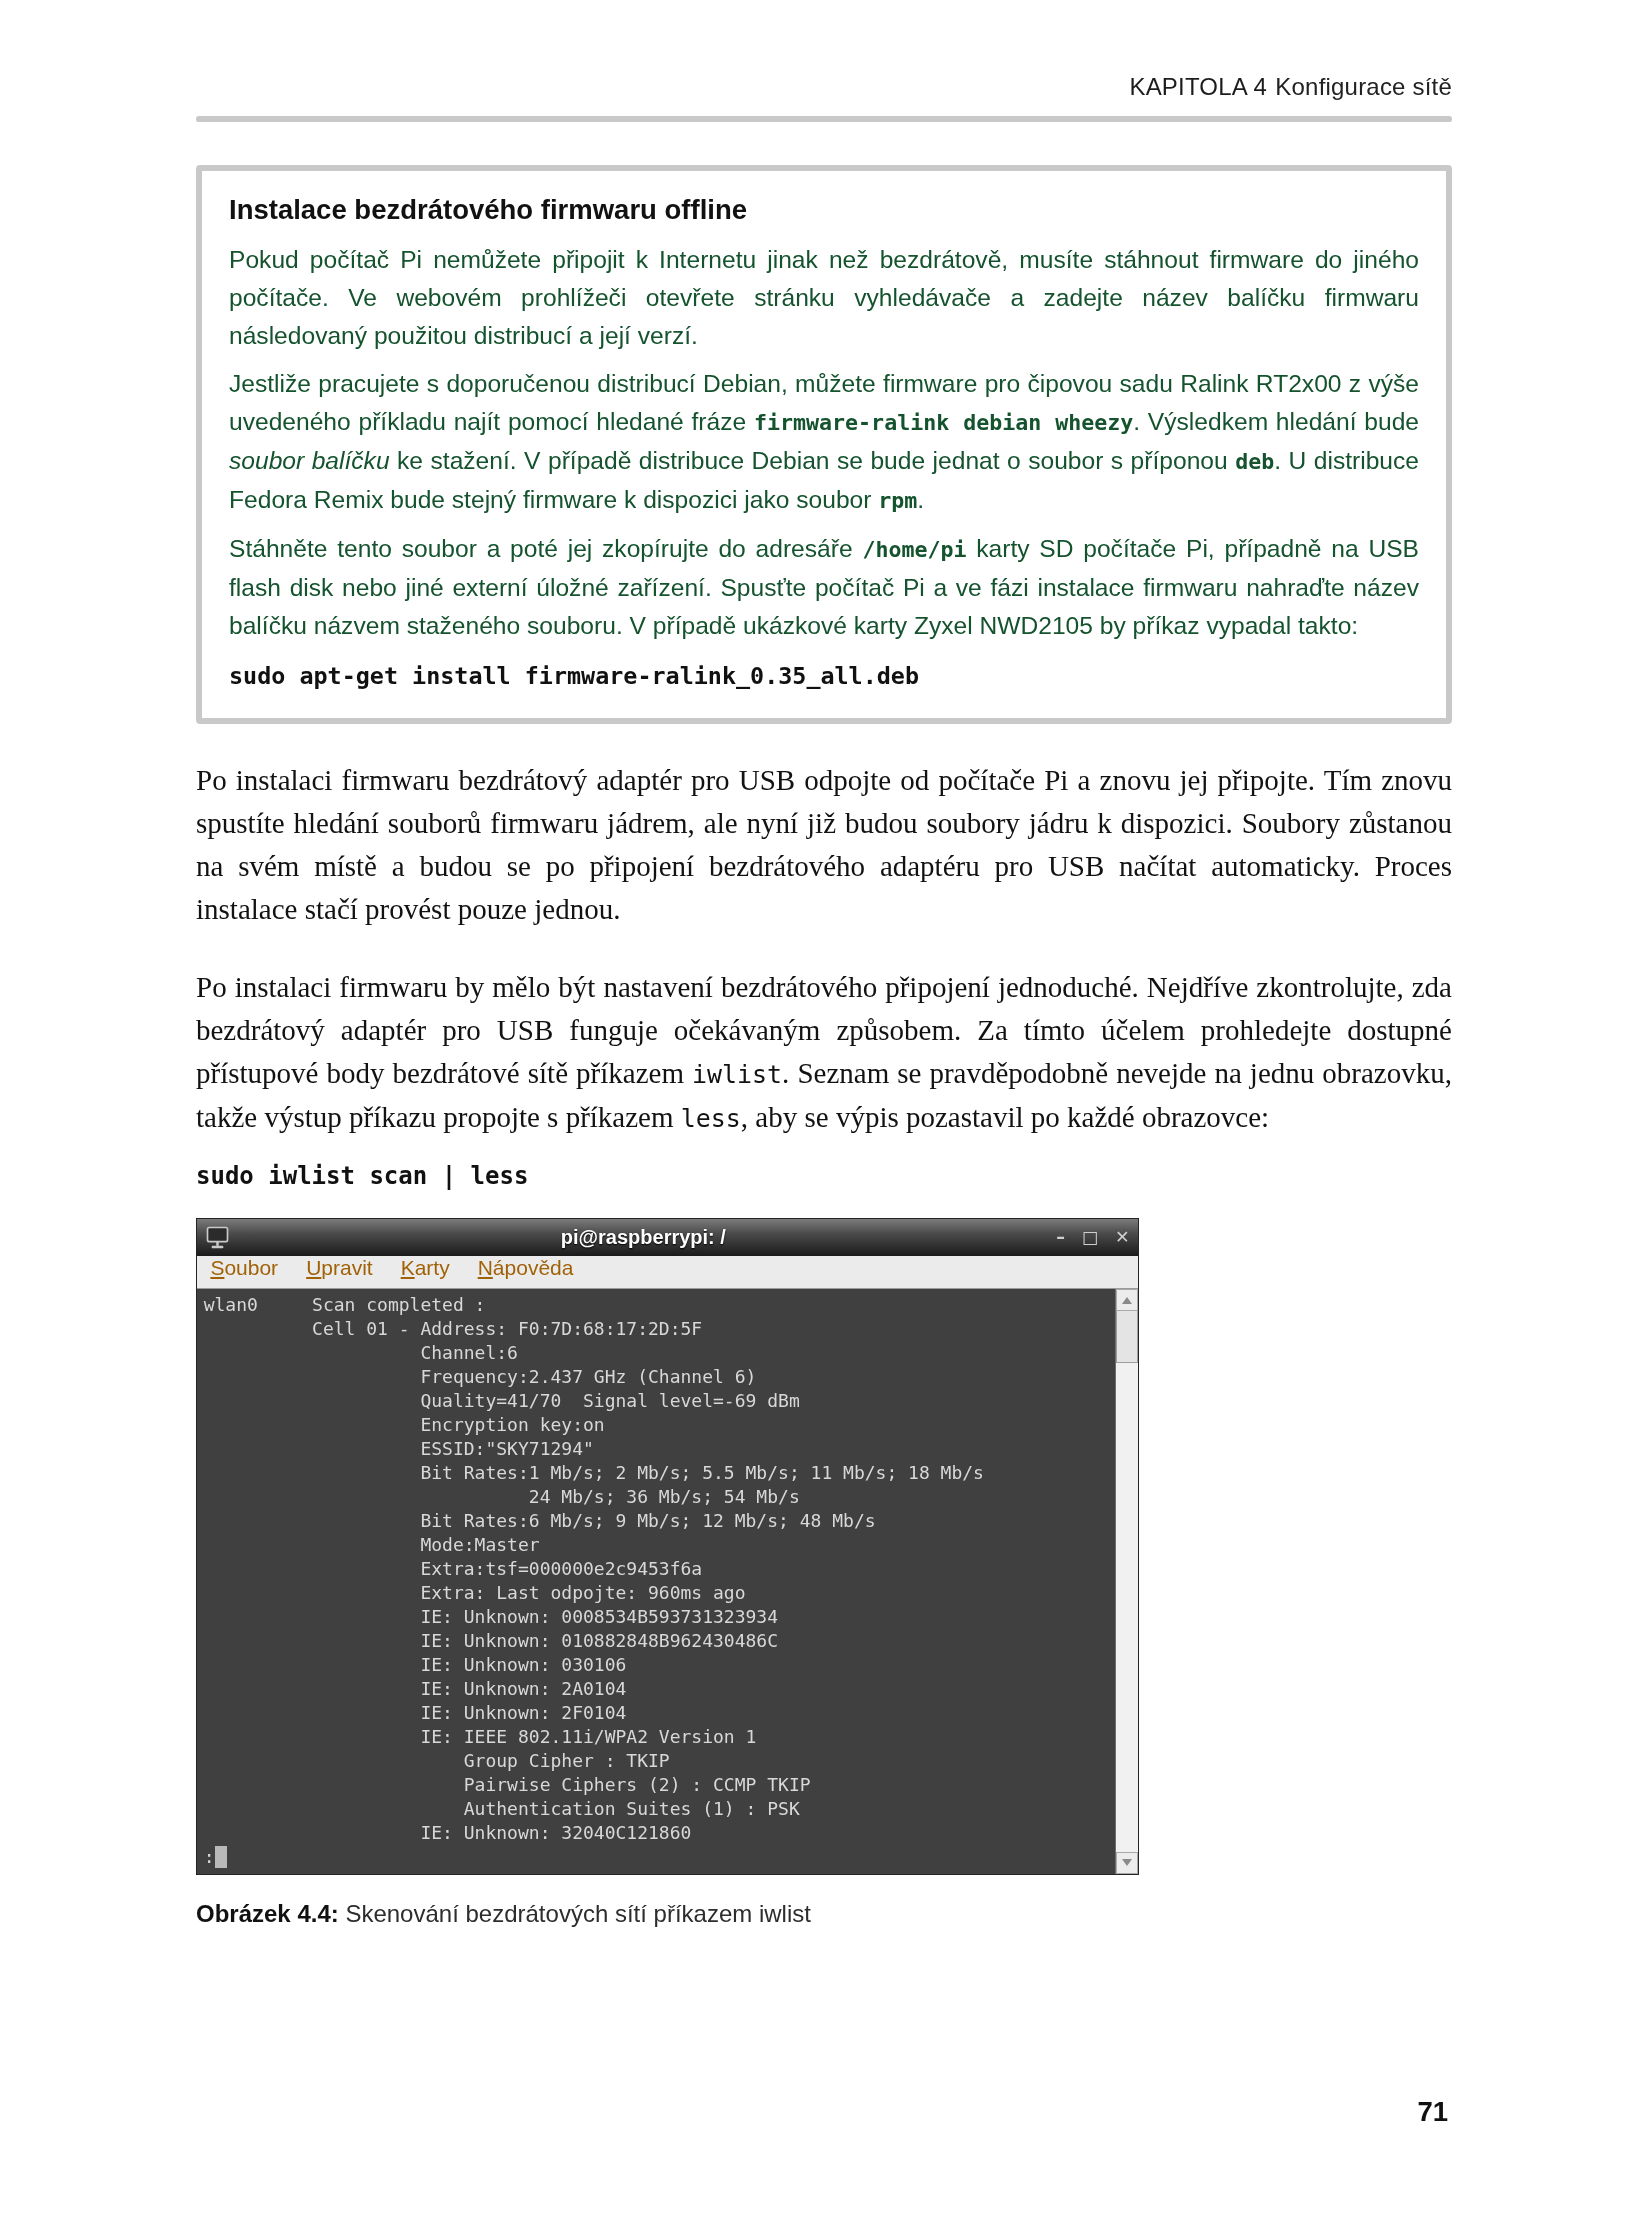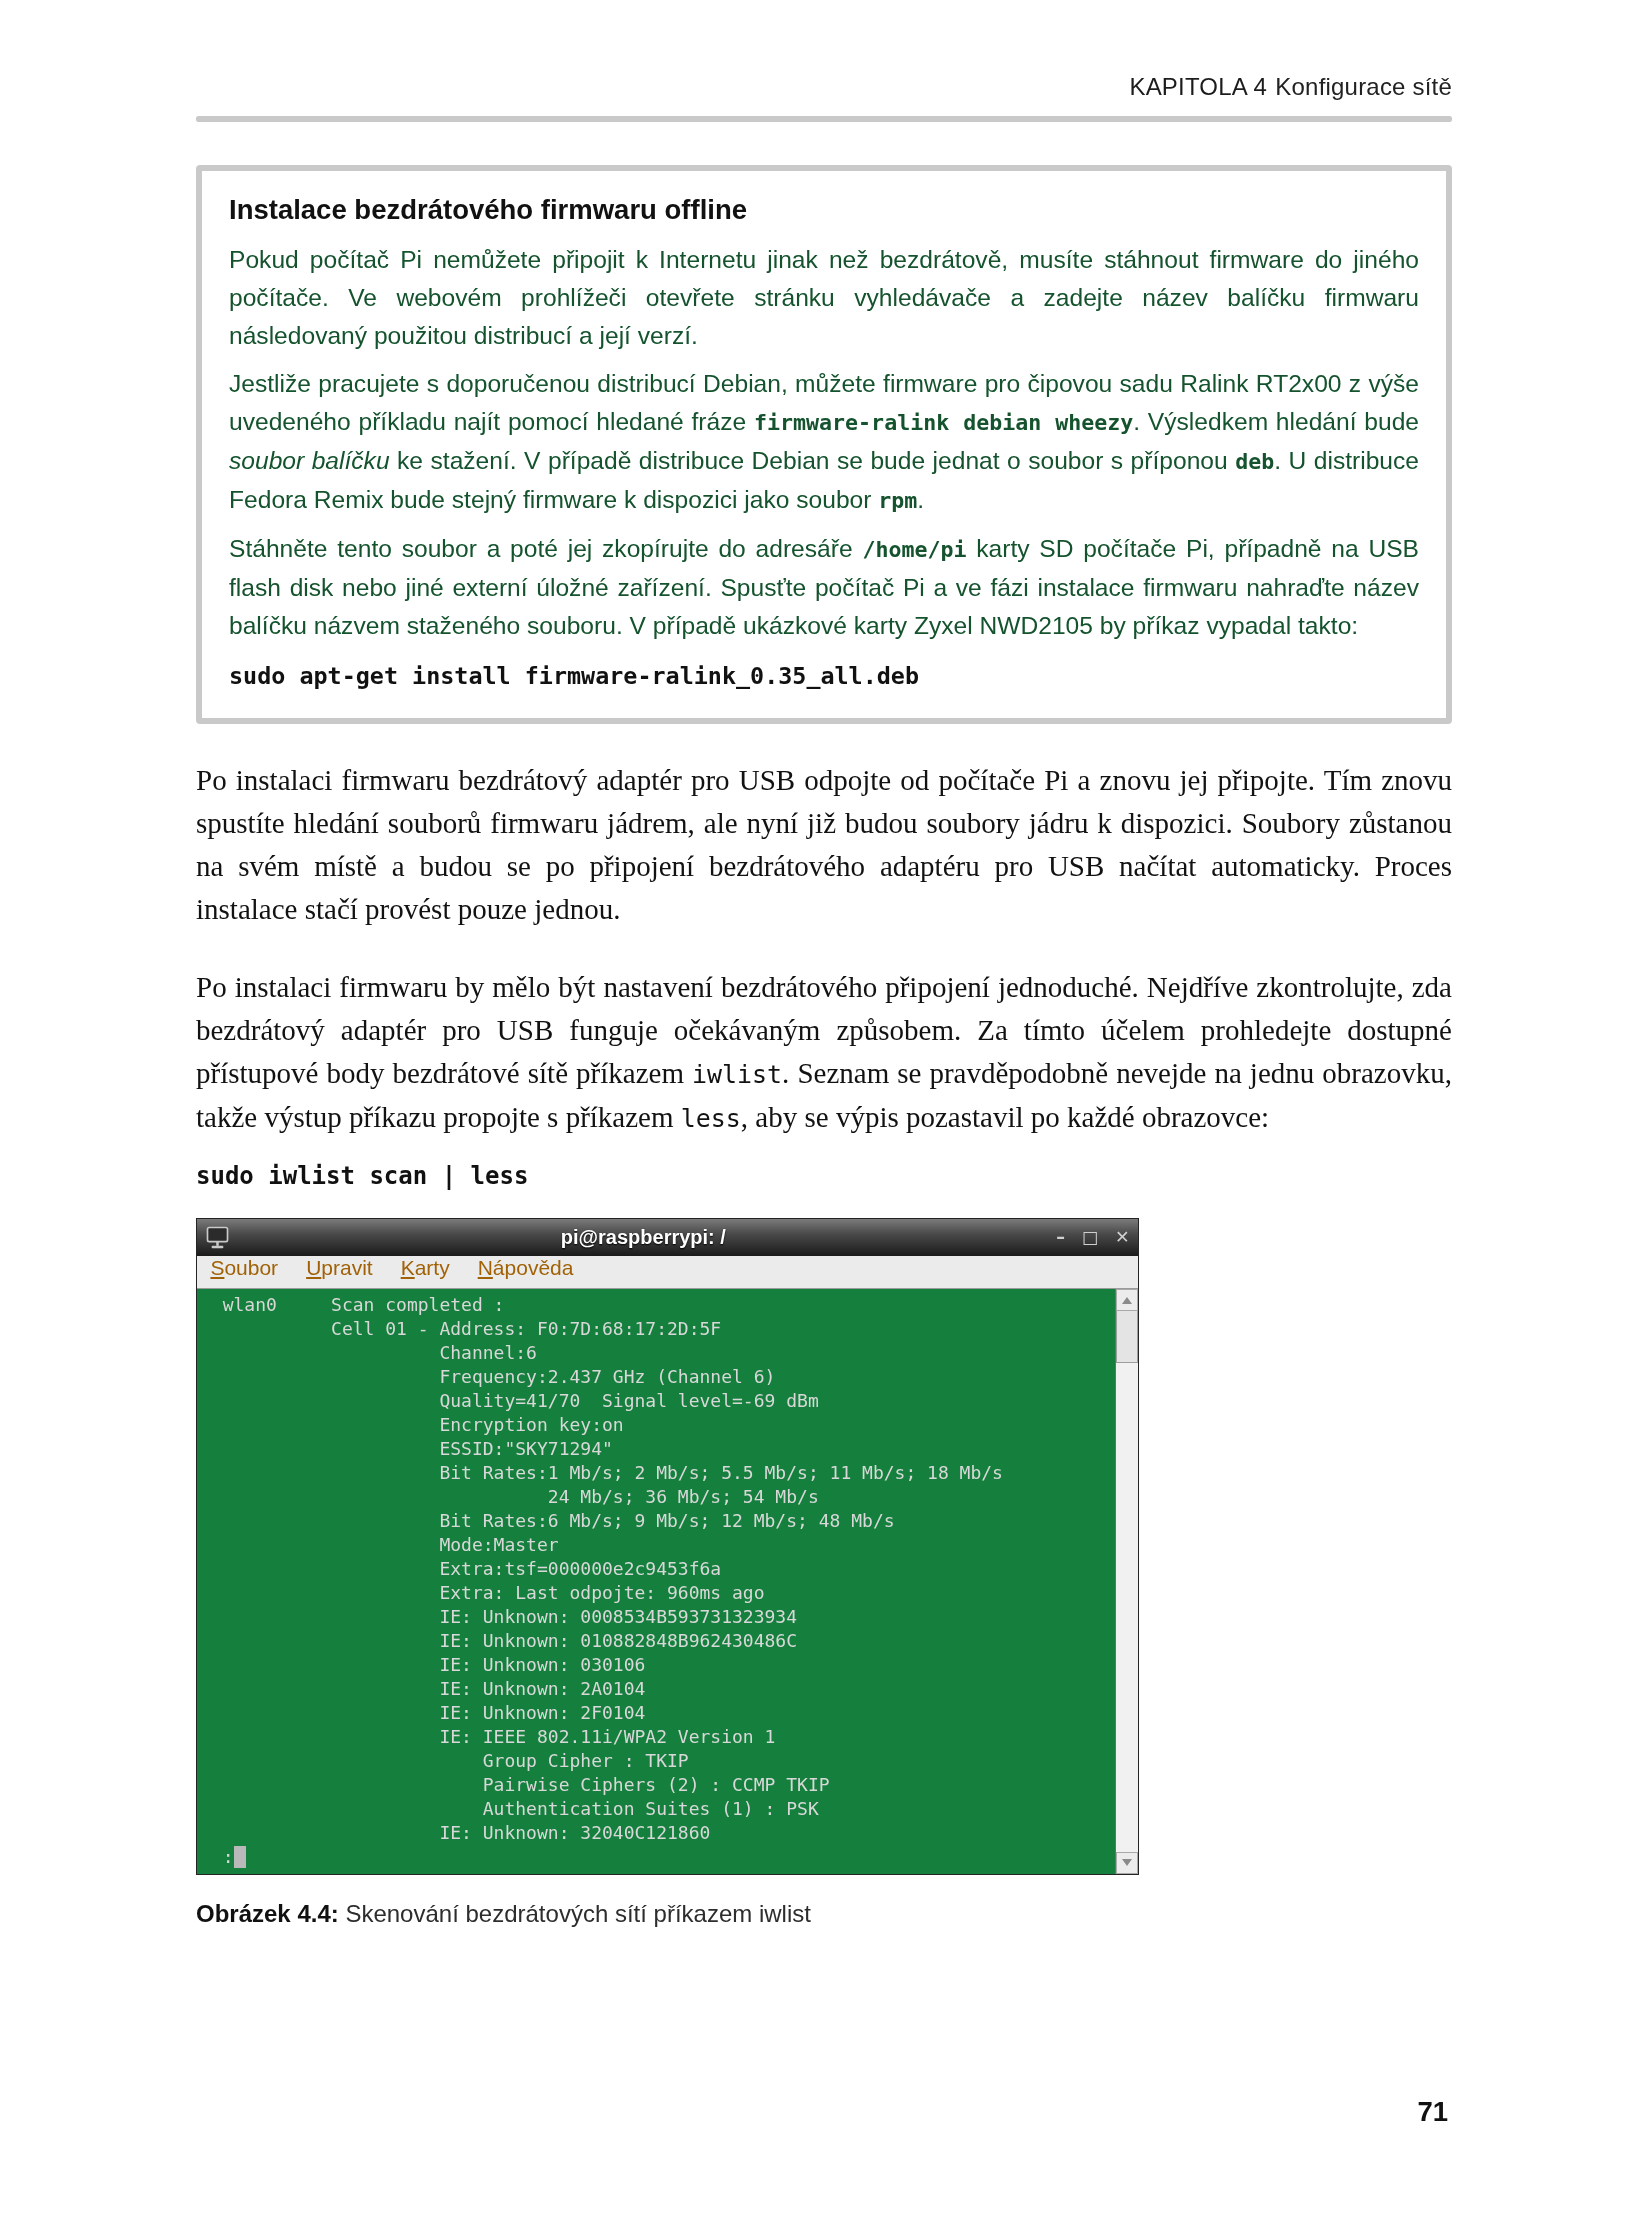--- a/index.html
+++ b/index.html
@@ -89,21 +89,21 @@
   }
   .menubar {
     height: 33px;
     background: #ebebeb;
     border-bottom: 1.7px solid #9a9a9a;
     display: flex; gap: 28px;
     padding-left: 13.4px;
     font-size: 21px; color: #a16207;
   }
   .menu-item u { text-decoration: underline; }
-  .term-body { display: flex; background: #15803d; padding-left: 19px; }
+  .term-body { display: flex; background: #404040; }
   .term-text {
     flex: 1;
     padding: 4.2px 0 5px 6.7px;
     overflow: hidden;
   }
   .tline {
     font-family: "DejaVu Sans Mono", monospace;
     font-size: 18px; line-height: 24px;
     color: #d8d8d8; white-space: pre;
   }

